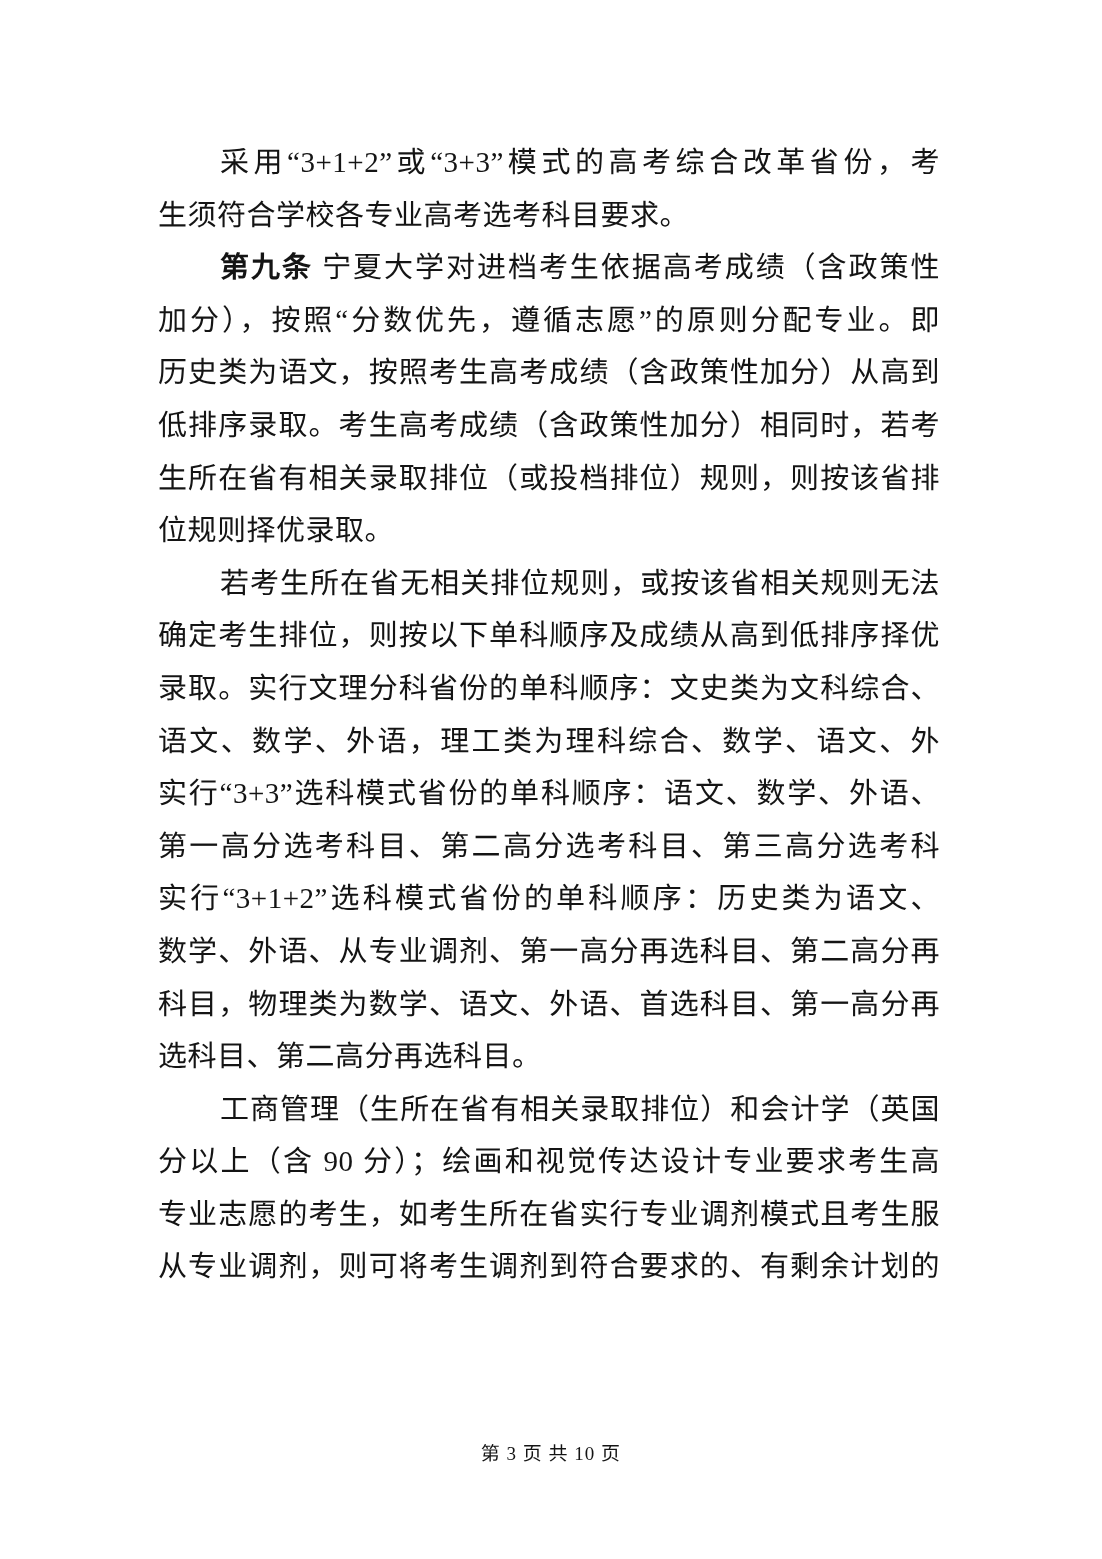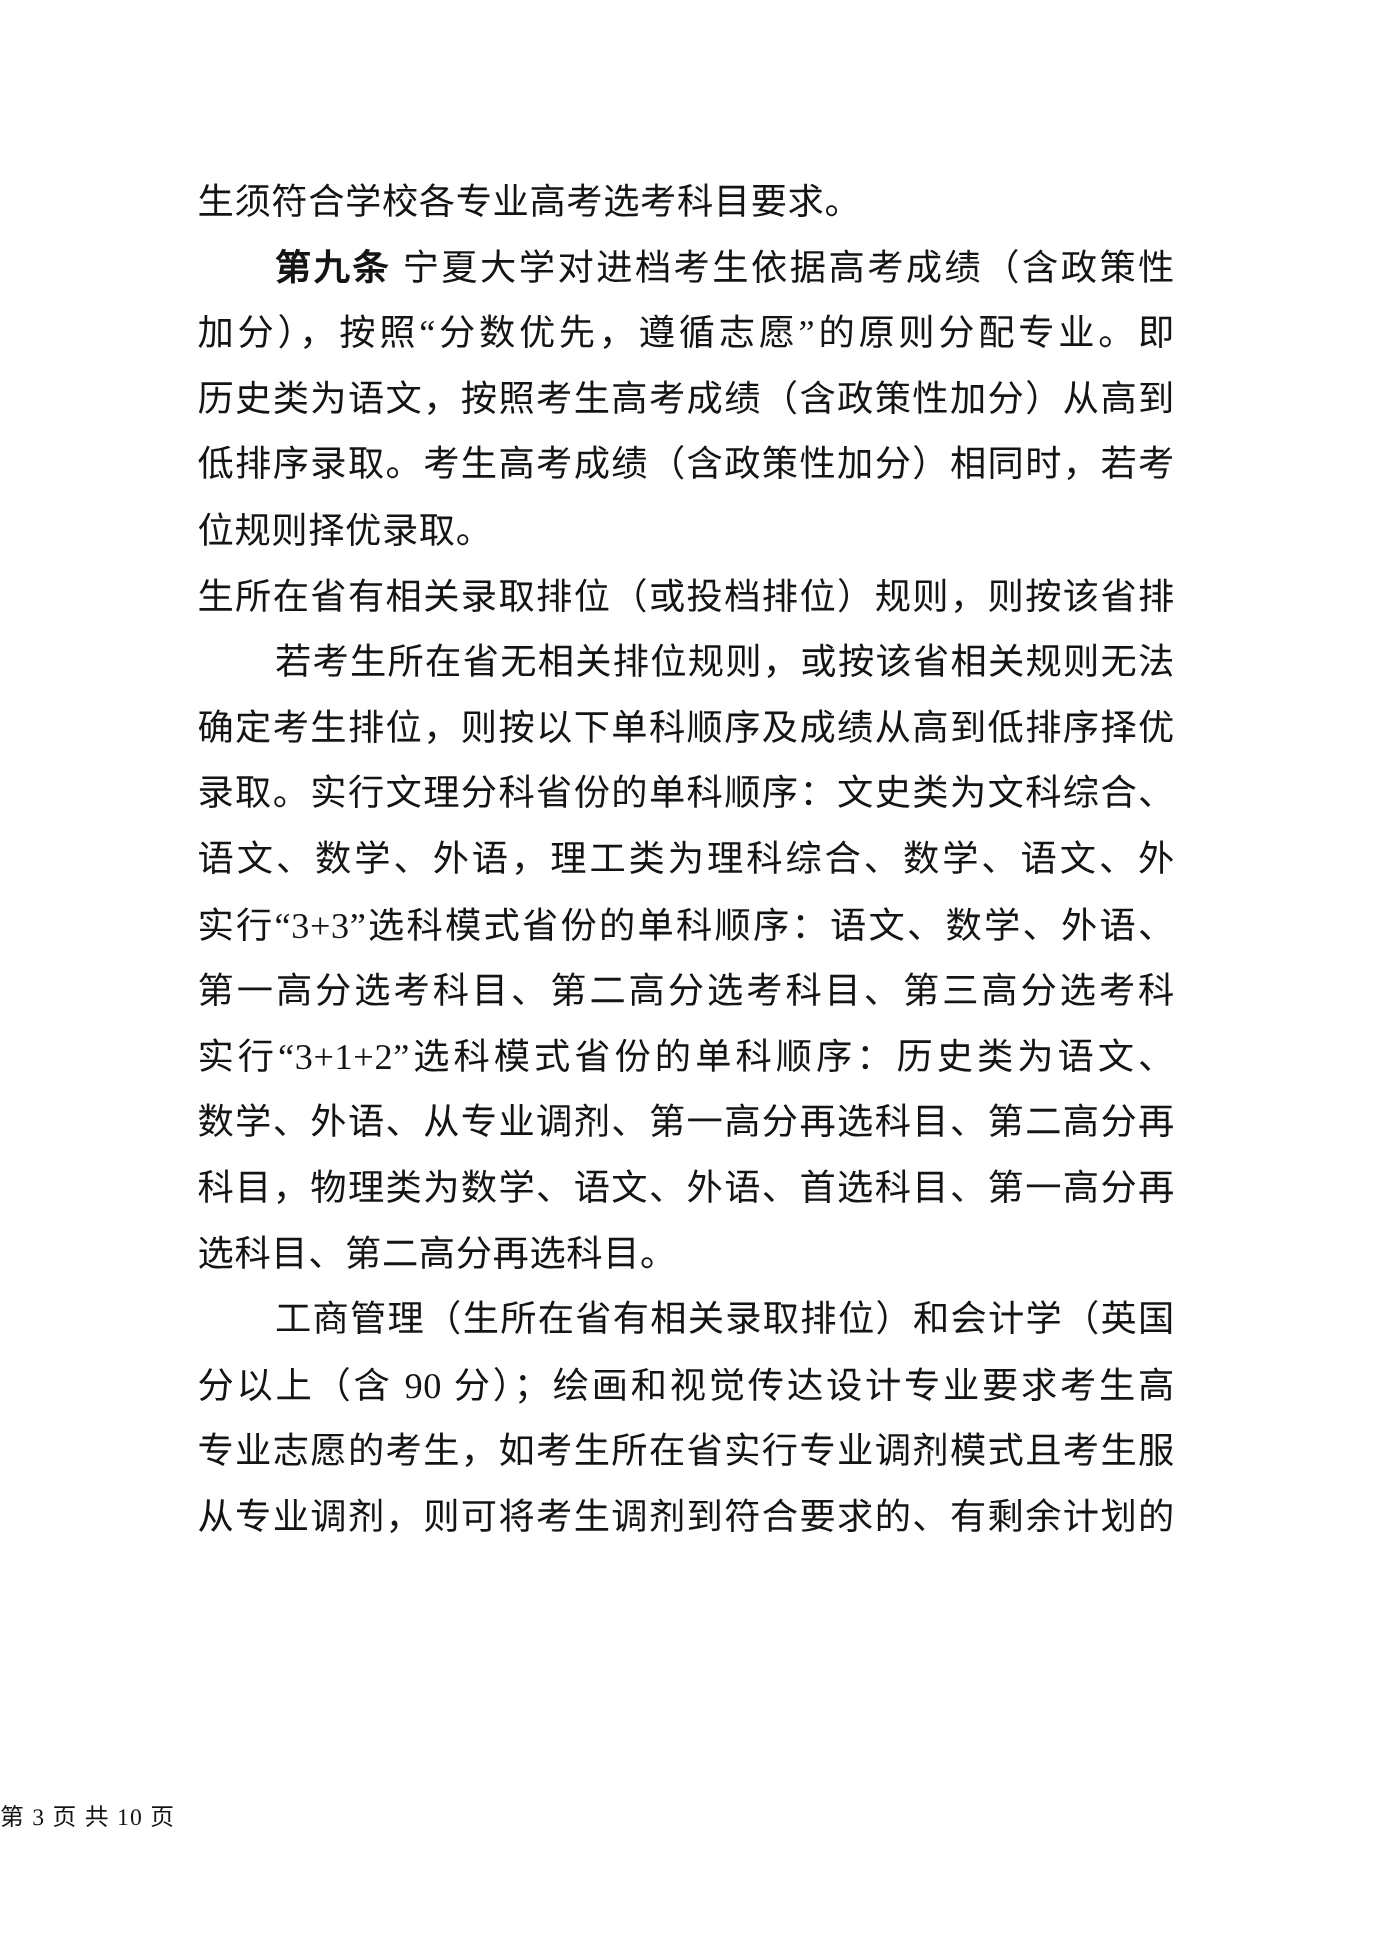--- a/index.html
+++ b/index.html
@@ -38,39 +38,40 @@
     text-indent: 62px;
   }
   .bold {
     font-weight: 700;
   }
   .footer {
     position: absolute;
     left: 0;
     top: 1438px;
     width: 100%;
-    text-align: left;
+    text-align: center;
     font-size: 19px;
     letter-spacing: 1px;
     color: #141414;
   }
 </style>
 </head>
 <body>
 
 <div class="page">
 
   <div class="text-block">
+    <div class="line indent"><span>采用“3+1+2”或“3+3”模式的高考综合改革省份，考</span></div>
     <div class="line end"><span>生须符合学校各专业高考选考科目要求。</span></div>
     <div class="line indent"><span class="bold">第九条</span> <span>宁夏大学对进档考生依据高考成绩（含政策性</span></div>
     <div class="line"><span>加分），按照“分数优先，遵循志愿”的原则分配专业。即</span></div>
     <div class="line"><span>历史类为语文，按照考生高考成绩（含政策性加分）从高到</span></div>
     <div class="line"><span>低排序录取。考生高考成绩（含政策性加分）相同时，若考</span></div>
+    <div class="line"><span>生所在省有相关录取排位（或投档排位）规则，则按该省排</span></div>
     <div class="line end"><span>位规则择优录取。</span></div>
-    <div class="line"><span>生所在省有相关录取排位（或投档排位）规则，则按该省排</span></div>
     <div class="line indent"><span>若考生所在省无相关排位规则，或按该省相关规则无法</span></div>
     <div class="line"><span>确定考生排位，则按以下单科顺序及成绩从高到低排序择优</span></div>
     <div class="line"><span>录取。实行文理分科省份的单科顺序：文史类为文科综合、</span></div>
     <div class="line"><span>语文、数学、外语，理工类为理科综合、数学、语文、外语；</span></div>
     <div class="line"><span>实行“3+3”选科模式省份的单科顺序：语文、数学、外语、</span></div>
     <div class="line"><span>第一高分选考科目、第二高分选考科目、第三高分选考科目；</span></div>
     <div class="line"><span>实行“3+1+2”选科模式省份的单科顺序：历史类为语文、</span></div>
     <div class="line"><span>数学、外语、从专业调剂、第一高分再选科目、第二高分再选</span></div>
     <div class="line"><span>科目，物理类为数学、语文、外语、首选科目、第一高分再</span></div>
     <div class="line end"><span>选科目、第二高分再选科目。</span></div>

